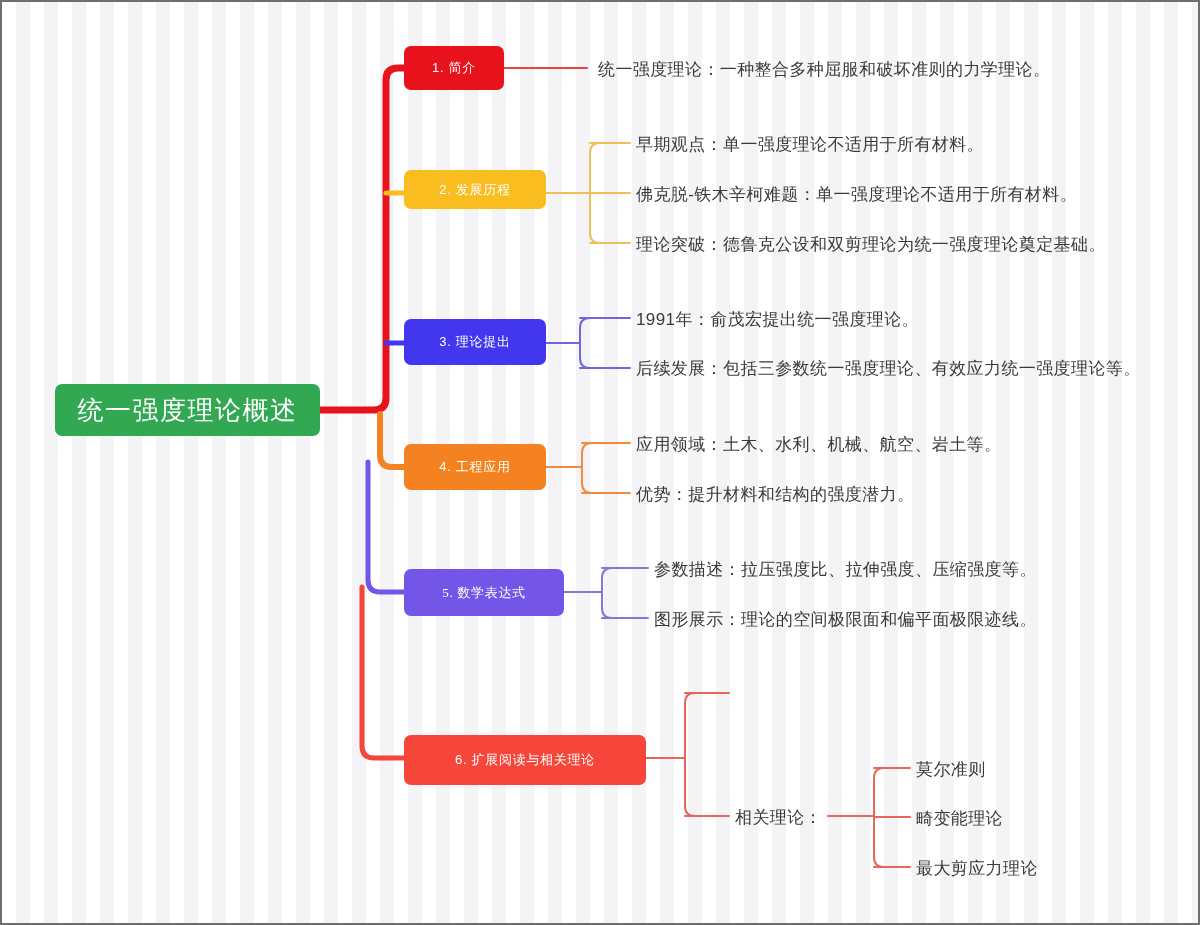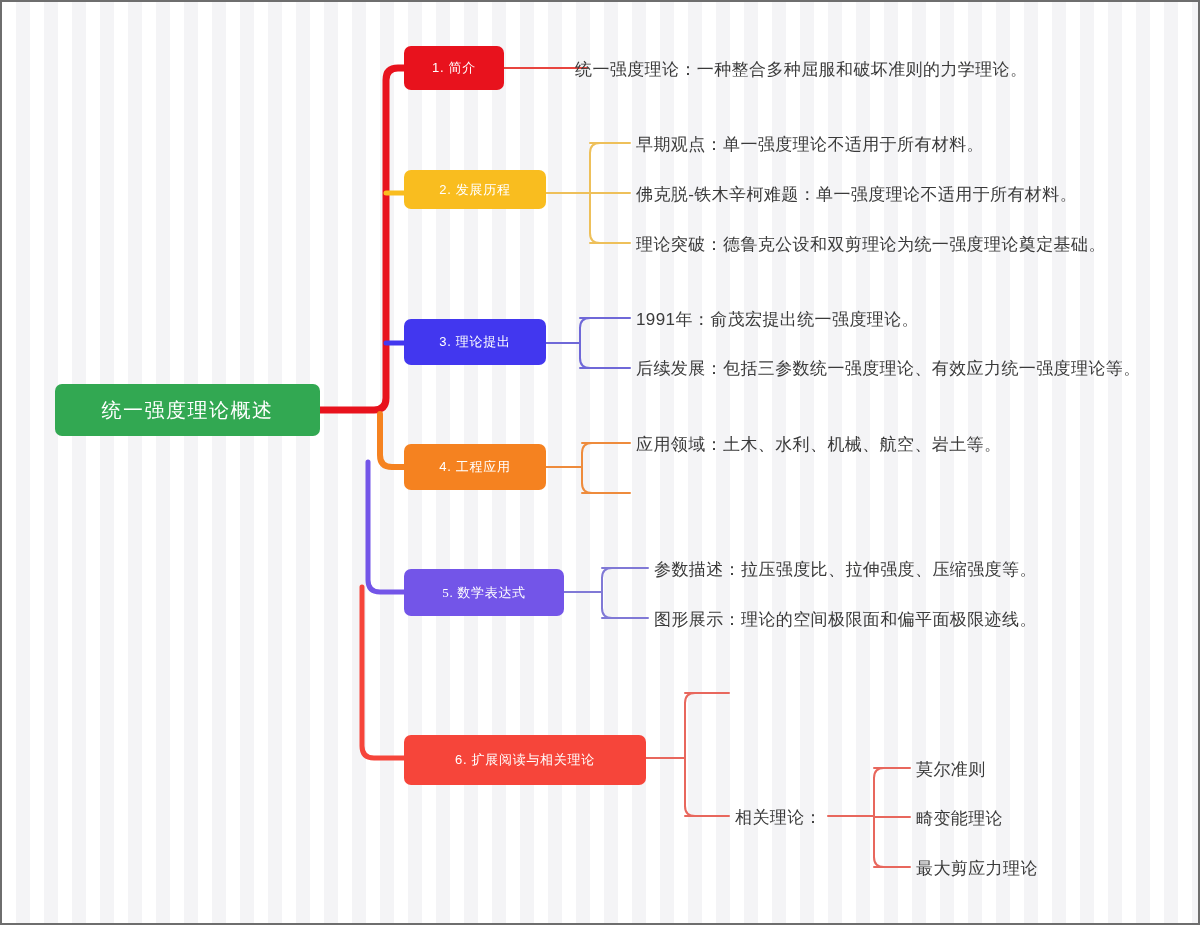--- a/index.html
+++ b/index.html
@@ -44,21 +44,21 @@
     box-sizing: border-box;
     display: flex;
     align-items: center;
     justify-content: center;
     white-space: nowrap;
     color: #ffffff;
   }
 
   .node-root {
     border-radius: 7px;
-    font-size: 20px;
+    font-size: 26px;
     letter-spacing: 1.5px;
     background: #32a852;
     justify-content: center;
   }
 
   .node-branch {
     border-radius: 7px;
     font-size: 13px;
     letter-spacing: 0.7px;
   }
@@ -161,30 +161,31 @@
   </div>
 
   <div class="node node-branch" style="left:402px; top:567px; width:160px; height:47px; background:#7355e8;font-family:Liberation Serif, serif;">
     <span>5. 数学表达式</span>
   </div>
 
   <div class="node node-branch" style="left:402px; top:733px; width:242px; height:50px; background:#f6453a;">
     <span>6. 扩展阅读与相关理论</span>
   </div>
 
-  <div class="leaf" style="left:573px; top:59px;text-align:center;">统一强度理论：一种整合多种屈服和破坏准则的力学理论。</div>
+  <div class="leaf" style="left:596px; top:59px;text-align:center;">统一强度理论：一种整合多种屈服和破坏准则的力学理论。</div>
 
   <div class="leaf" style="left:634px; top:134px;">早期观点：单一强度理论不适用于所有材料。</div>
   <div class="leaf" style="left:634px; top:184px;">佛克脱-铁木辛柯难题：单一强度理论不适用于所有材料。</div>
   <div class="leaf" style="left:634px; top:234px;">理论突破：德鲁克公设和双剪理论为统一强度理论奠定基础。</div>
 
   <div class="leaf" style="left:634px; top:309px;">1991年：俞茂宏提出统一强度理论。</div>
   <div class="leaf" style="left:634px; top:359px;font-family:Liberation Mono, monospace;">后续发展：包括三参数统一强度理论、有效应力统一强度理论等。</div>
 
   <div class="leaf" style="left:634px; top:434px;">应用领域：土木、水利、机械、航空、岩土等。</div>
+  <div class="leaf" style="left:634px; top:484px;">优势：提升材料和结构的强度潜力。</div>
 
   <div class="leaf" style="left:652px; top:559px;">参数描述：拉压强度比、拉伸强度、压缩强度等。</div>
   <div class="leaf" style="left:652px; top:609px;">图形展示：理论的空间极限面和偏平面极限迹线。</div>
 
   <div class="leaf" style="left:733px; top:807px;">相关理论：</div>
 
   <div class="leaf-deep" style="left:914px; top:759px;">莫尔准则</div>
   <div class="leaf-deep" style="left:914px; top:808px;">畸变能理论</div>
   <div class="leaf-deep" style="left:914px; top:858px;">最大剪应力理论</div>
 

